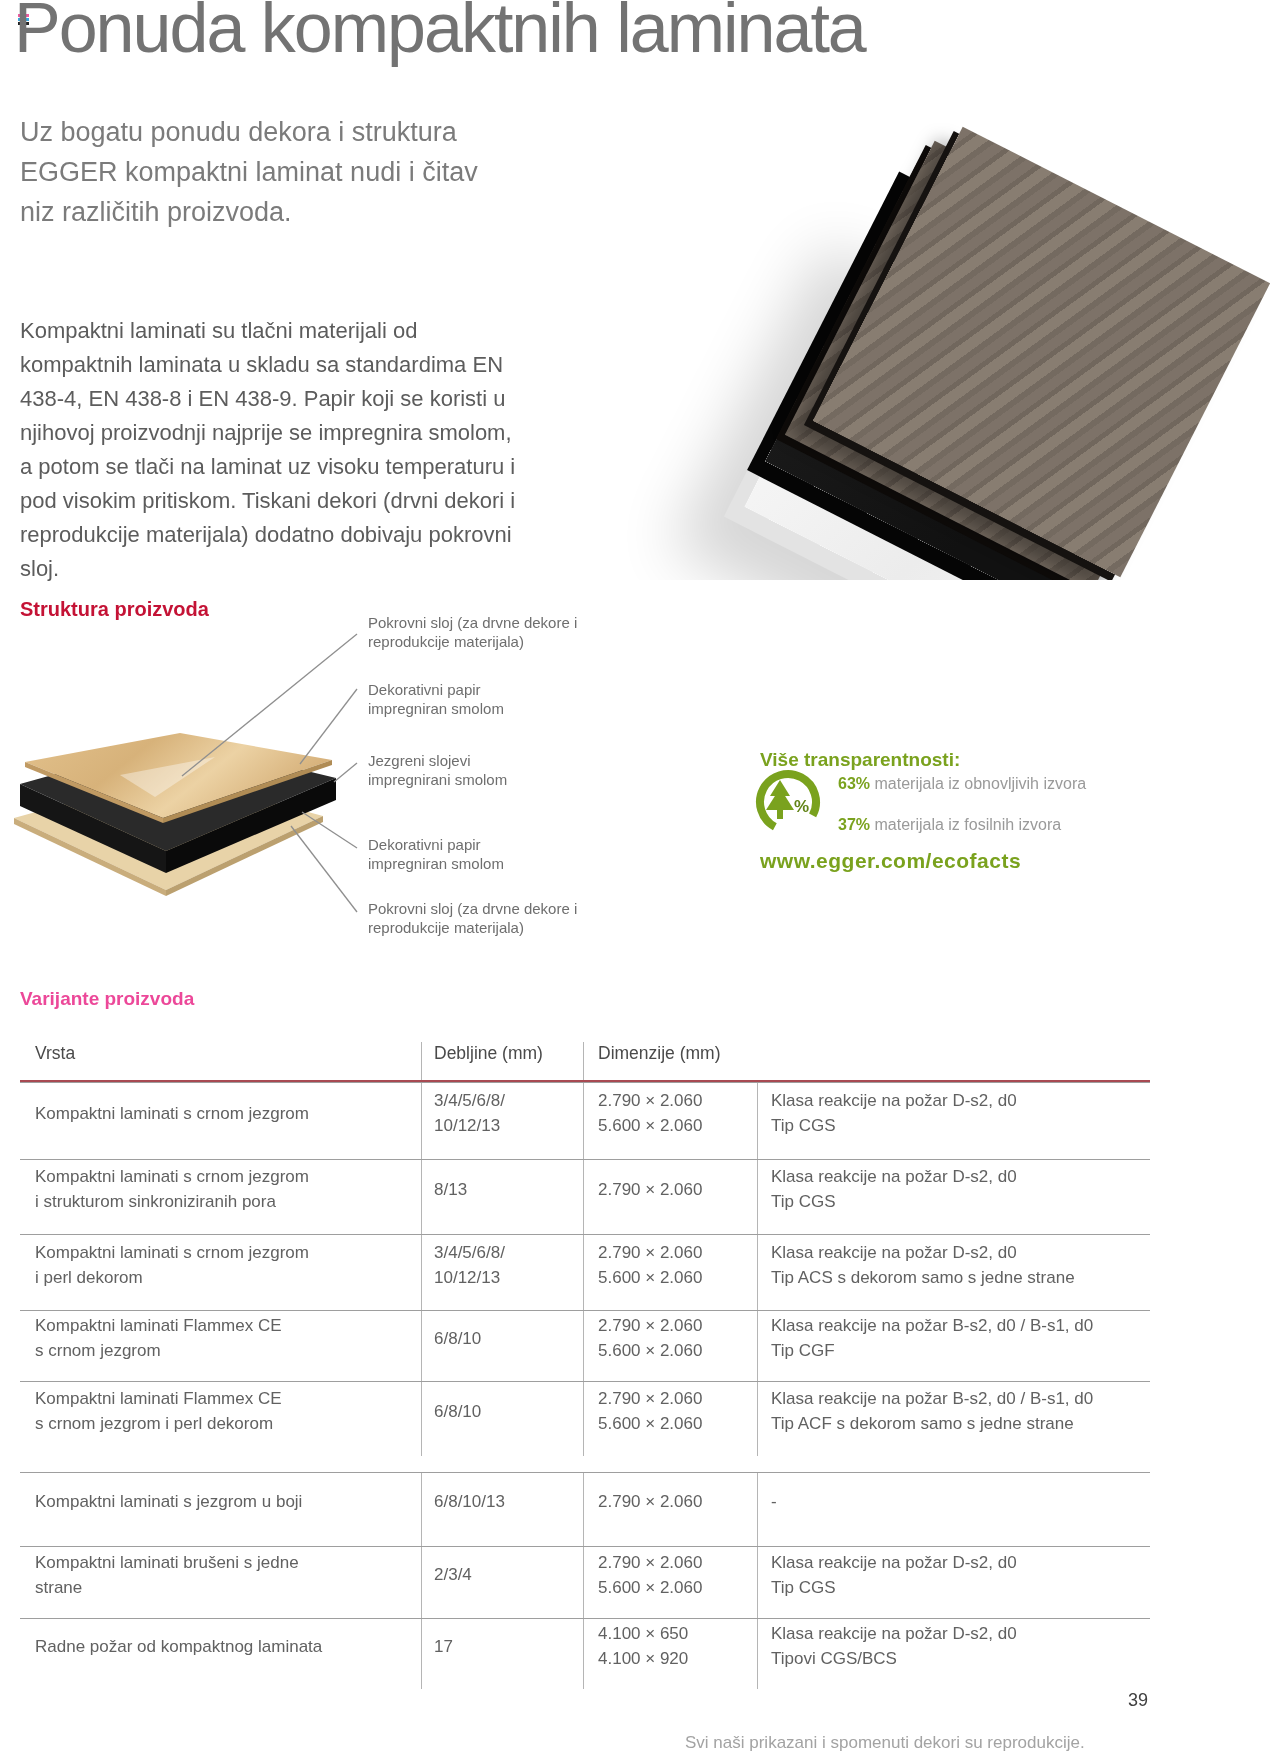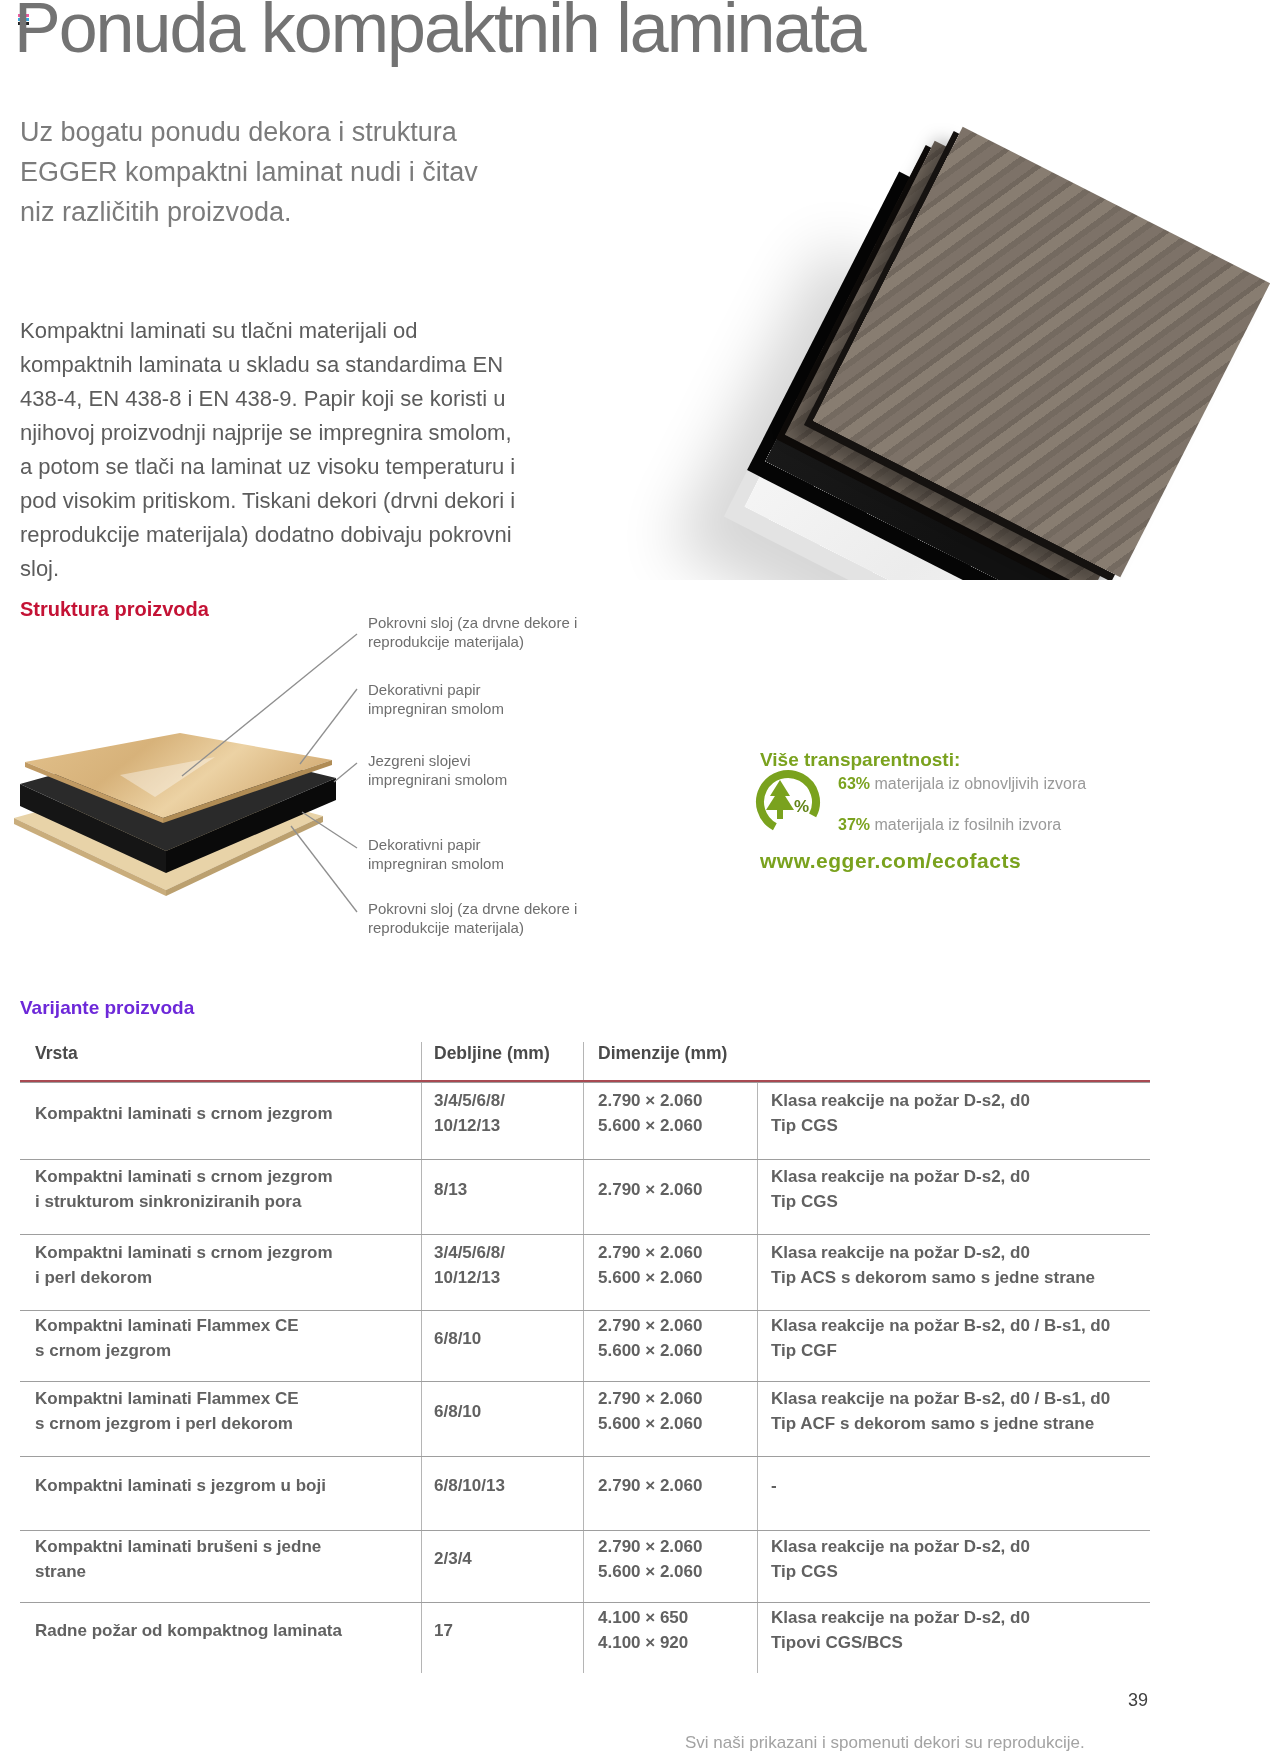--- a/index.html
+++ b/index.html
@@ -70,35 +70,35 @@
   
   #transparency-heading{left:760px;top:731px;font-size:19px;font-weight:bold;color:#7aa21e;margin-top:18px;}
   #eco-icon{left:754px;top:768px;}
   .eco-line{left:838px;font-size:16px;color:#9a9a9a;}
   .eco-line b{color:#7aa21e;font-weight:bold;}
   #eco-line-1{top:775px;}
   #eco-line-2{top:816px;}
   #eco-url{left:760px;top:849px;font-size:21px;font-weight:bold;color:#7aa21e;letter-spacing:.5px;}
 
   
-  #variants-heading{left:20px;top:988px;font-size:19px;font-weight:bold;color:#6d28d9;margin-top:9px;}
+  #variants-heading{left:20px;top:988px;font-size:19px;font-weight:bold;color:#ec4899;}
   #ptable{left:20px;top:1042px;width:1130px;}
   .trow{display:flex;border-top:1px solid #9e9e9e;}
   .trow.thead{border-top:none;border-bottom:2px solid #a84a52;height:38px;}
   .tcell{
     box-sizing:border-box;display:flex;flex-direction:column;justify-content:center;
-    font-size:17px;line-height:25px;color:#616161;padding:6px 10px 22px 15px;font-weight:bold;
+    font-size:17px;line-height:25px;color:#616161;padding:6px 10px 22px 15px;
   }
   .thead .tcell{color:#4a4a4a;font-size:17.5px;}
   .c1{width:401px;}
   .c2{width:162px;border-left:1px solid #b5b5b5;padding-left:12px;}
   .c3{width:174px;border-left:1px solid #b5b5b5;padding-left:14px;}
   .c4{width:393px;border-left:1px solid #b5b5b5;padding-left:13px;}
   .r1{height:76px;} .r2{height:74px;} .r3{height:75px;} .r4{height:70px;}
-  .r5{height:74px;} .r6{height:73px;} .r7{height:71px;} .r8{height:70px;}
+  .r5{height:74px;} .r6{height:73px;margin-top:16px;} .r7{height:71px;} .r8{height:70px;}
 
   
   #footer-note{left:685px;top:1733px;font-size:17px;color:#a3a3a3;}
   #page-number{left:1128px;top:1690px;font-size:18px;color:#404040;}
 </style>
 </head>
 <body>
 
 <div id="regmark" class="abs">
   <div style="background:#ef5aa0"></div>

